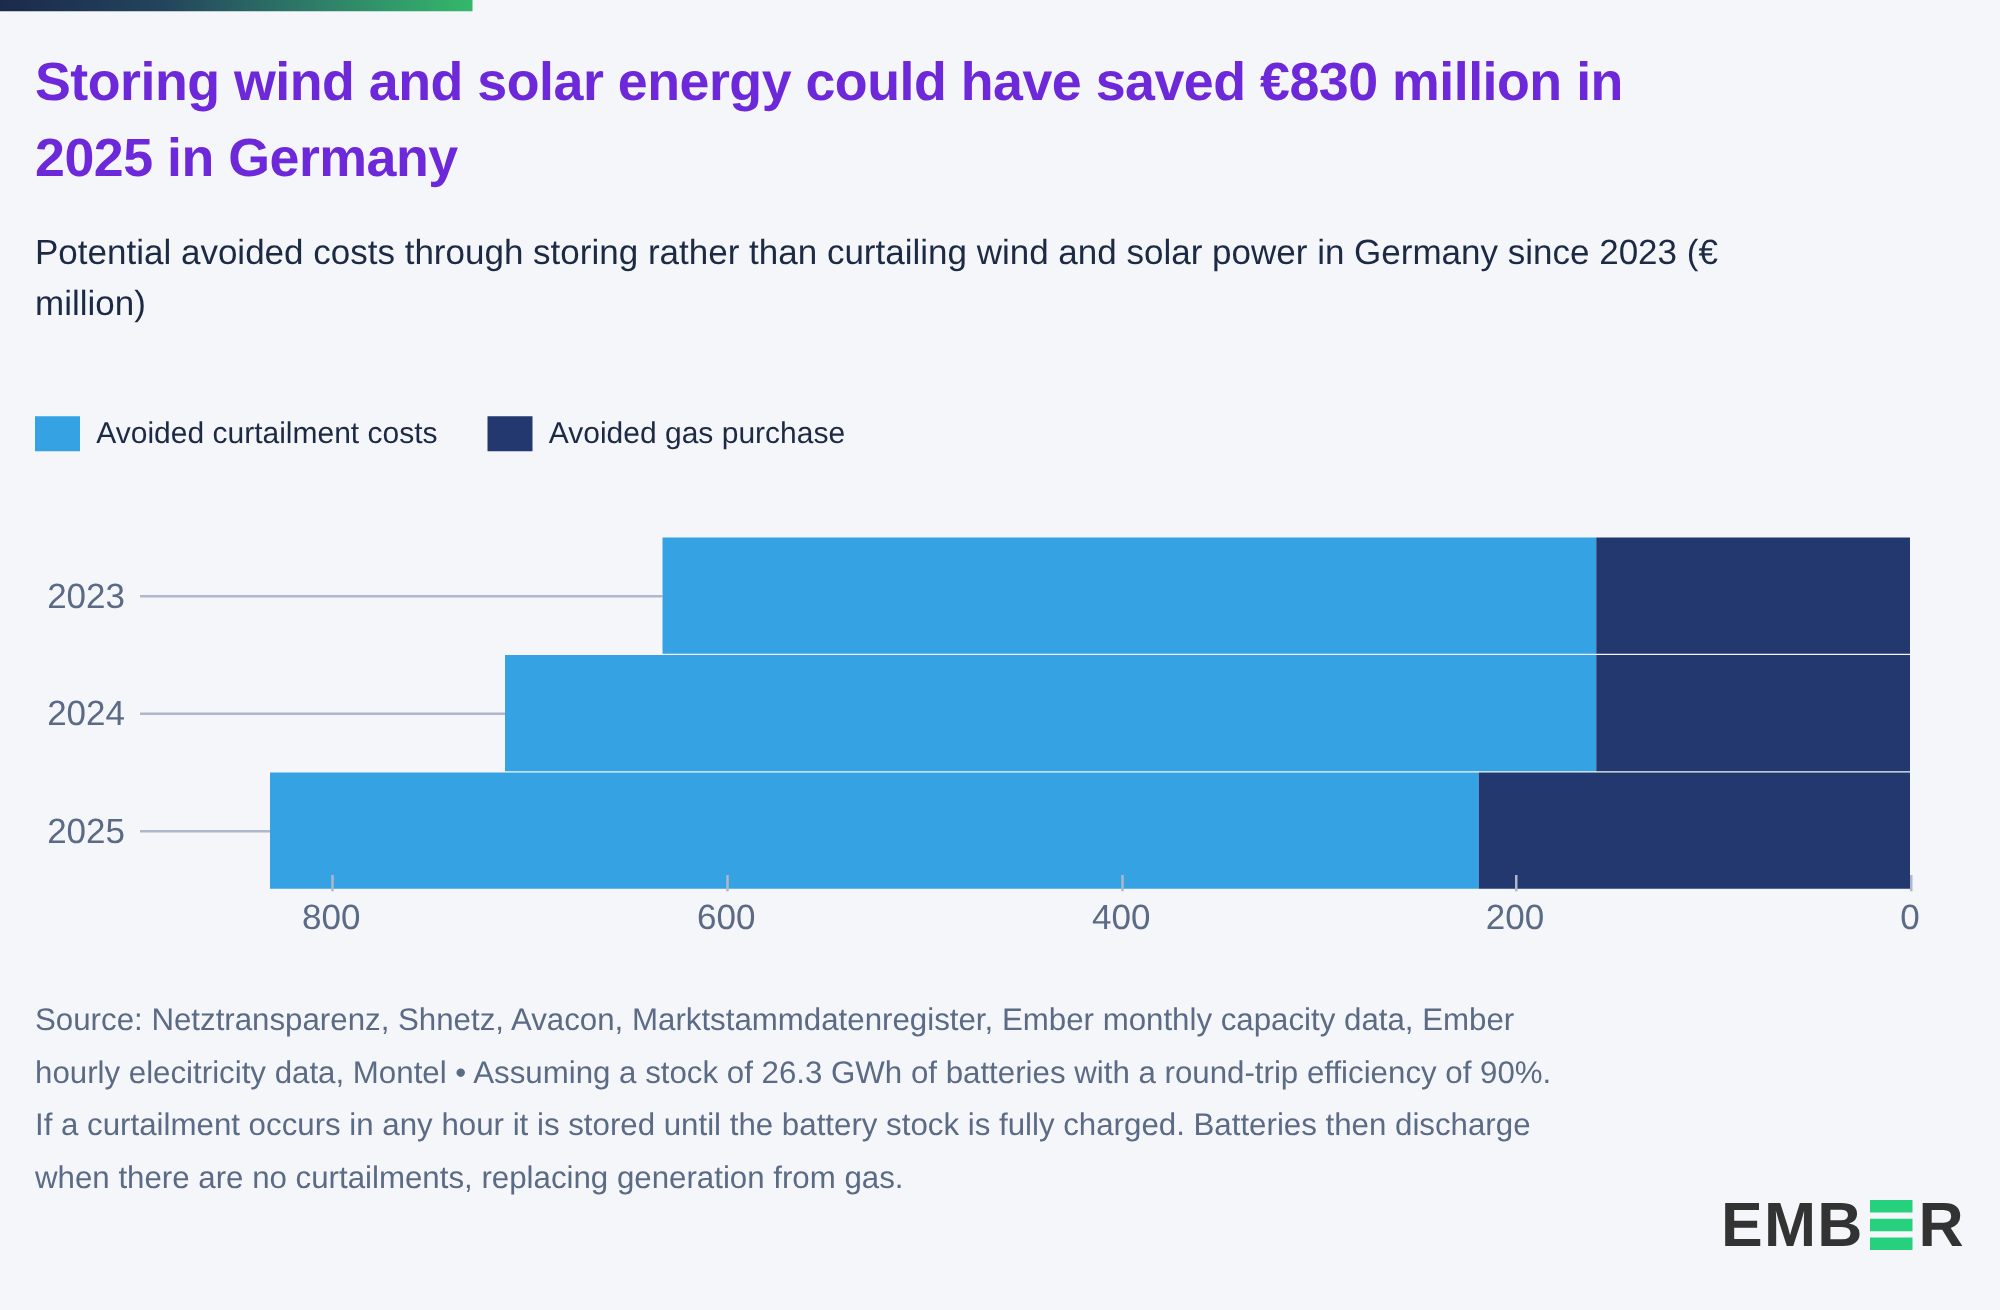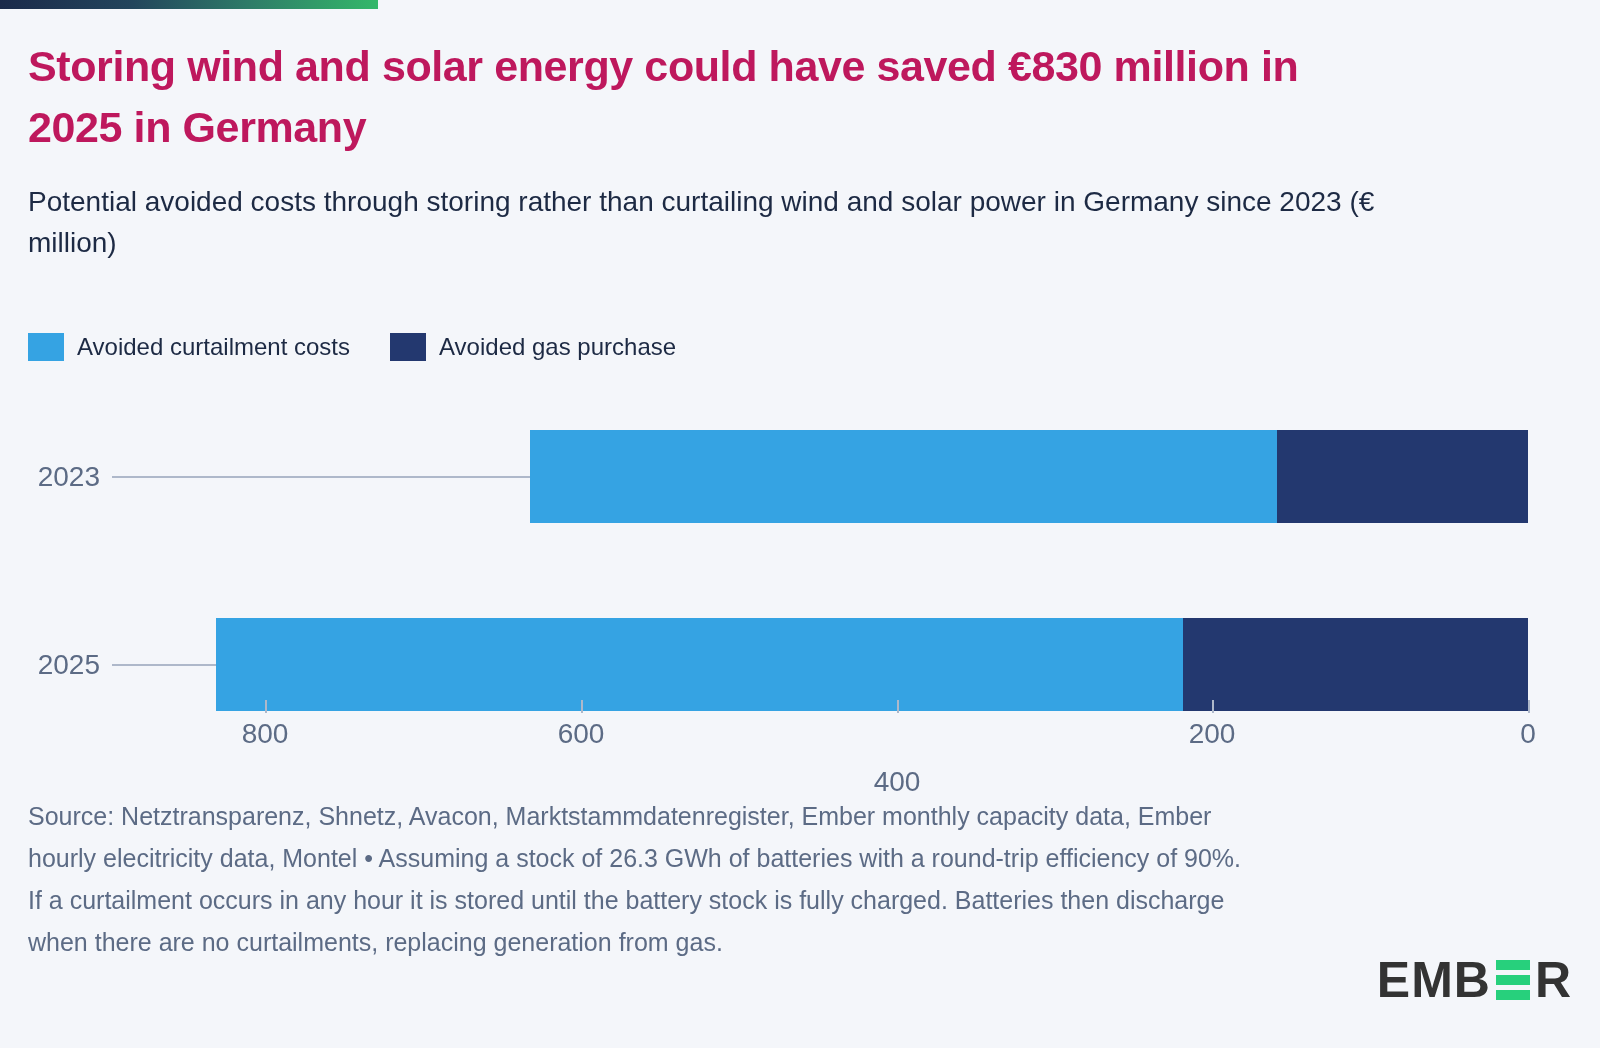--- a/index.html
+++ b/index.html
@@ -14,21 +14,21 @@
   
   .accent-bar {
     position: absolute; top: 0; left: 0;
     width: 378px; height: 9px;
     background: linear-gradient(to right, #1b2a4a 0%, #23455c 35%, #2e7a68 65%, #34b86a 100%);
   }
 
   
   .header { position: absolute; top: 36px; left: 28px; width: 1420px; }
   .chart-title {
-    font-size: 43px; font-weight: 700; color: #be185d;
+    font-size: 43px; font-weight: 700; color: #6d28d9;
     line-height: 1.42; letter-spacing: -0.4px; max-width: 1360px;
   }
   .chart-subtitle {
     margin-top: 24px;
     font-size: 28px; font-weight: 400; color: #1d2a44;
     line-height: 1.45; max-width: 1430px;
   }
 
   
   .legend { position: absolute; top: 333px; left: 28px; display: flex; align-items: center; gap: 40px; }
@@ -106,41 +106,49 @@
 
     <div class="row" style="top:10px;">
       <span class="row-label">2023</span>
       <span class="row-connector" style="left:112px; width:418px;"></span>
       <div class="bar-group" style="left:530px;">
         <div class="seg blue" style="width:747px;"></div>
         <div class="seg navy" style="width:251px;"></div>
       </div>
     </div>
 
+    <div class="row" style="top:104px;">
+      <span class="row-label">2024</span>
+      <span class="row-connector" style="left:112px; width:292px;"></span>
+      <div class="bar-group" style="left:404px;">
+        <div class="seg blue" style="width:873px;"></div>
+        <div class="seg navy" style="width:251px;"></div>
+      </div>
+    </div>
 
     <div class="row" style="top:198px;">
       <span class="row-label">2025</span>
       <span class="row-connector" style="left:112px; width:104px;"></span>
       <div class="bar-group" style="left:216px;">
         <div class="seg blue" style="width:967px;"></div>
         <div class="seg navy" style="width:345px;"></div>
       </div>
     </div>
 
   </div>
 
   <div class="xaxis">
     <span class="tick" style="left:265px;"></span>
     <span class="tick-label" style="left:265px;">800</span>
 
     <span class="tick" style="left:581px;"></span>
     <span class="tick-label" style="left:581px;">600</span>
 
     <span class="tick" style="left:897px;"></span>
-    <span class="tick-label" style="left:897px;margin-top:48px;">400</span>
+    <span class="tick-label" style="left:897px;">400</span>
 
     <span class="tick" style="left:1212px;"></span>
     <span class="tick-label" style="left:1212px;">200</span>
 
     <span class="tick" style="left:1528px;"></span>
     <span class="tick-label" style="left:1528px;">0</span>
   </div>
 
   <p class="source">Source: Netztransparenz, Shnetz, Avacon, Marktstammdatenregister, Ember monthly capacity data, Ember hourly elecitricity data, Montel • Assuming a stock of 26.3 GWh of batteries with a round-trip efficiency of 90%. If a curtailment occurs in any hour it is stored until the battery stock is fully charged. Batteries then discharge when there are no curtailments, replacing generation from gas.</p>
 

